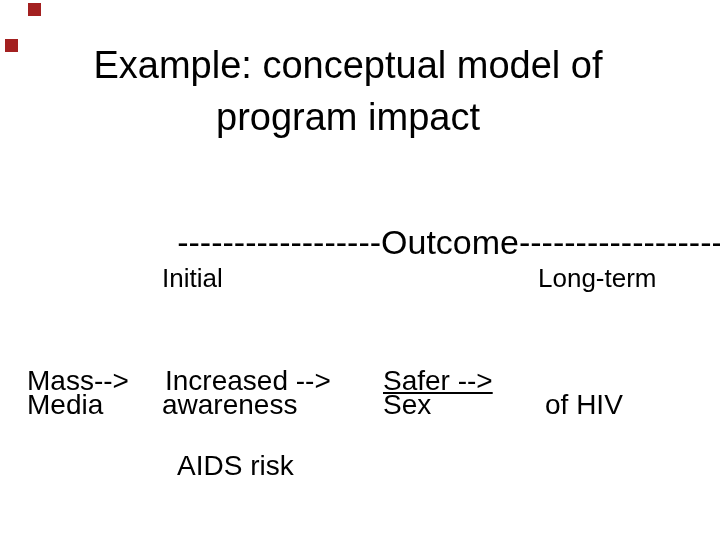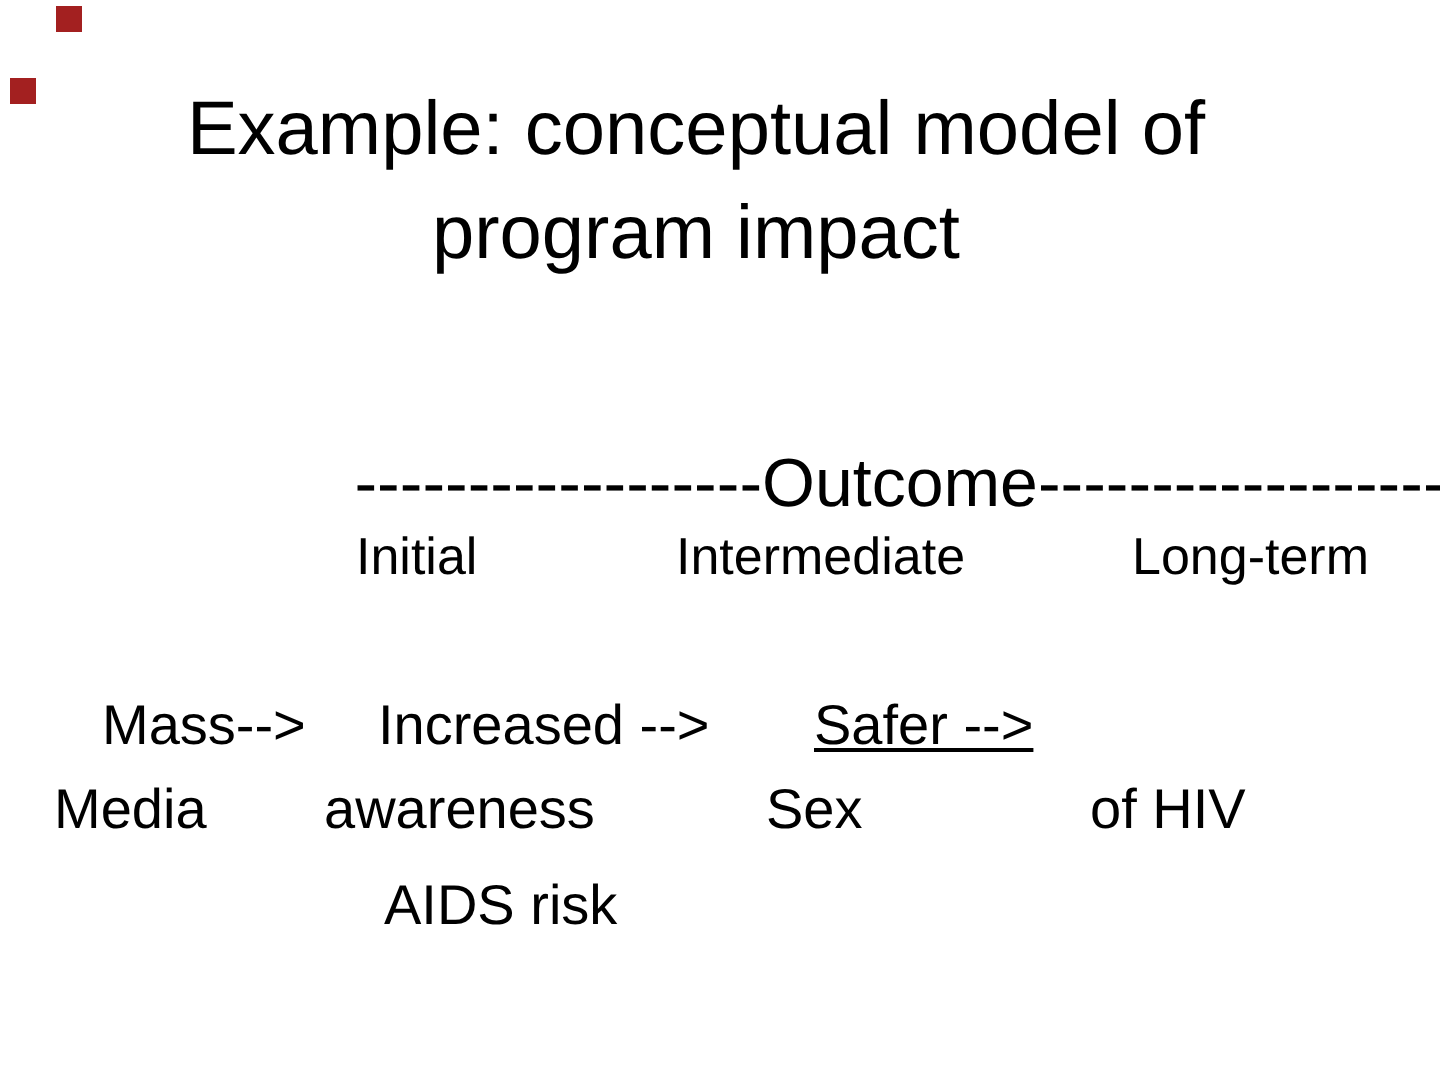--- a/index.html
+++ b/index.html
@@ -50,60 +50,59 @@
     white-space: nowrap;
   }
 
   .stage {
     position: absolute;
     top: 263px;
     font-size: 26px;
     line-height: 30px;
     white-space: nowrap;
   }
-  .s-initial      { left: 178px; }
+  .s-initial      { left: 162px; }
   .s-intermediate { left: 338px; }
-  .s-longterm     { left: 566px; text-align: right; }
+  .s-longterm     { left: 538px; text-align: right; }
 
   .flow {
     position: absolute;
     font-size: 28px;
     line-height: 34px;
     white-space: nowrap;
   }
-  .row1 { top: 346px; margin-left: 24px; }
+  .row1 { top: 364px; }
   .row2 { top: 388px; }
   .row3 { top: 436px; }
   .f-mass       { left: 27px;  }
   .f-increased  { left: 165px; }
   .f-safer      { left: 383px; text-decoration: underline; }
   .f-incidence  { left: 522px; }
   .f-media      { left: 27px;  }
   .f-awareness  { left: 162px; }
   .f-sex        { left: 383px; text-align: right; }
   .f-ofhiv      { left: 545px; }
-  .f-aidsrisk   { left: 192px; }
+  .f-aidsrisk   { left: 177px; margin-top: 13px; }
 </style>
 </head>
 <body>
 
 <div class="slide">
 
   <div class="sq sq1"></div>
   <div class="sq sq2"></div>
 
   <div class="title">
     <div>Example: conceptual model of</div>
     <div>program impact</div>
   </div>
 
   <div class="outcome">------------------Outcome------------------</div>
 
   <div class="stage s-initial">Initial</div>
-  <div class="stage s-intermediate">Intermediate</div>
   <div class="stage s-longterm">Long-term</div>
 
   <div class="flow row1 f-mass">Mass--&gt;</div>
   <div class="flow row1 f-increased">Increased --&gt;</div>
   <div class="flow row1 f-safer">Safer --&gt;</div>
 
   <div class="flow row2 f-media">Media</div>
   <div class="flow row2 f-awareness">awareness</div>
   <div class="flow row2 f-sex">Sex</div>
   <div class="flow row2 f-ofhiv">of HIV</div>

